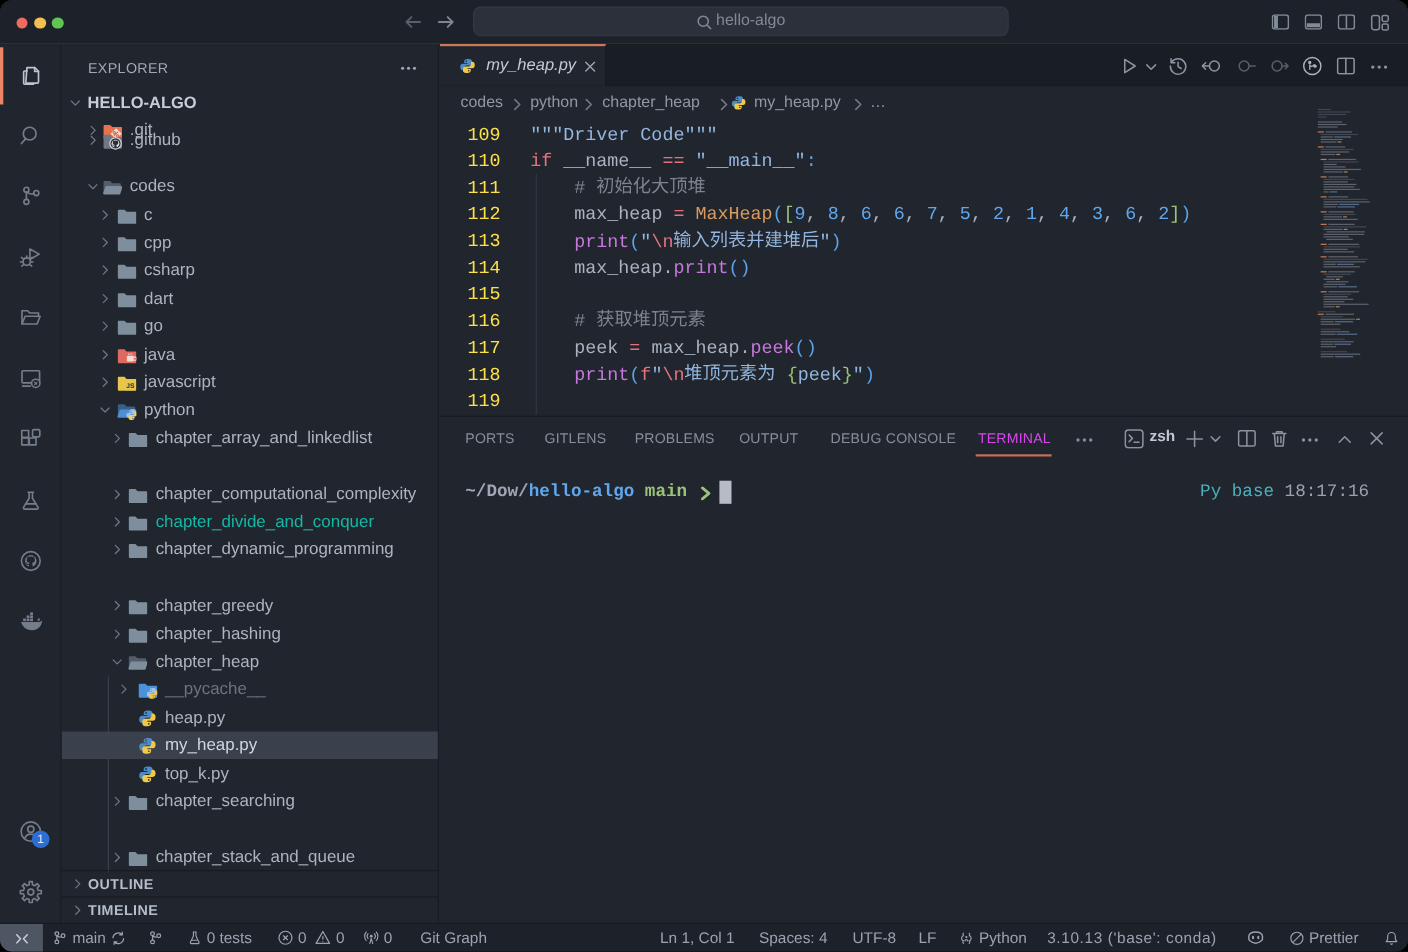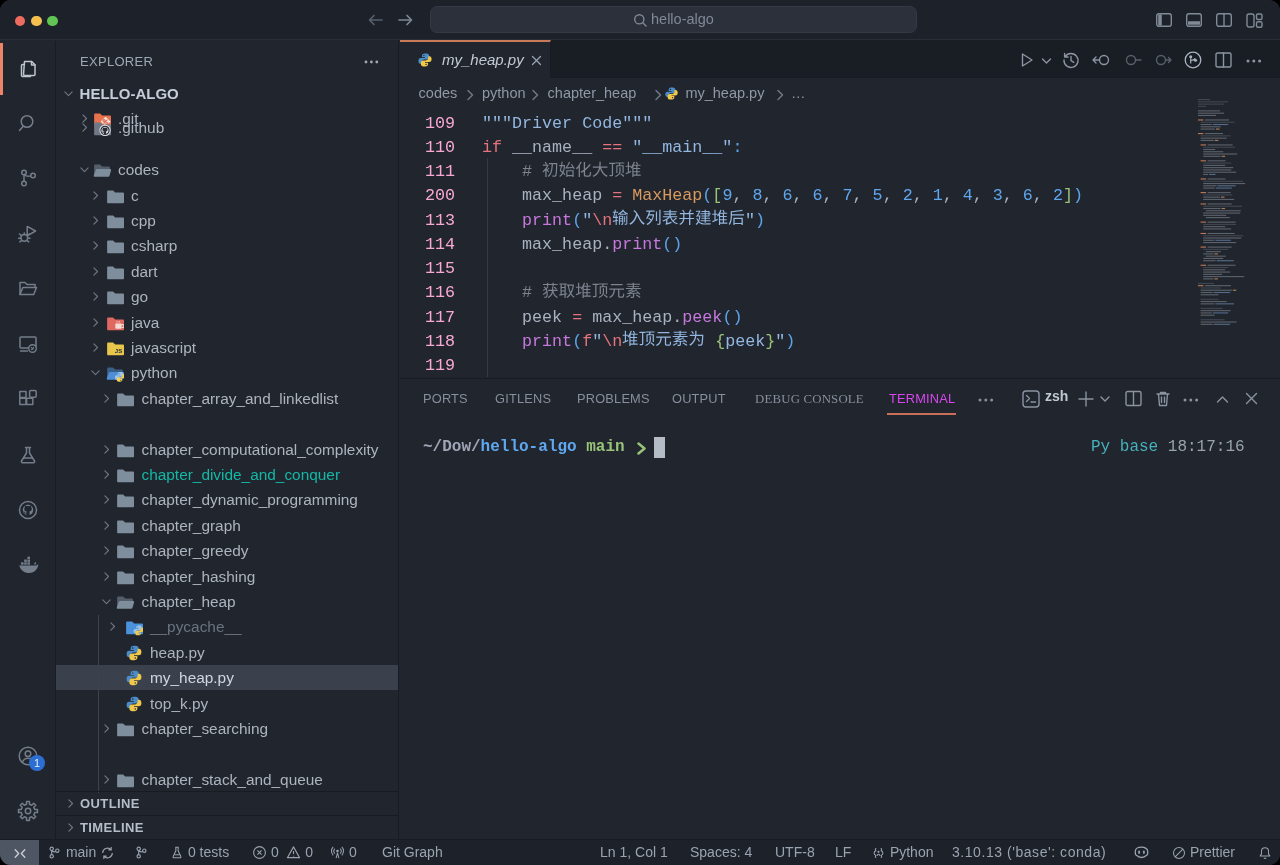--- a/index.html
+++ b/index.html
@@ -18,21 +18,21 @@
 .row .lbl{position:absolute;top:4.2px}
 .chev{position:absolute;top:6px;width:13px;height:13px}
 .ficon{position:absolute;top:4.2px;width:18px;height:18px}
 .sect{position:absolute;left:0;width:343px;height:24px;border-top:1px solid #181b21;color:#b4bdc9;font-weight:bold;font-size:13px;letter-spacing:.4px}
 
 #edhead{position:absolute;left:400px;top:40px;width:880px;height:38px;background:#191d24;border-bottom:1px solid #181b21}
 #tab1{position:absolute;left:0;top:0;width:151px;height:38px;background:#21252d;border-right:1px solid #181b21;border-top:2px solid #c97a5b}
 #breadc{position:absolute;left:400px;top:79px;width:880px;height:31px;background:#21252d;color:#8f98a5;font-size:14.5px}
 #code{position:absolute;left:400px;top:110px;width:880px;height:267px;background:#21252d;font-family:"Liberation Mono",monospace;font-size:16.7px}
 .cl{position:absolute;height:24.25px;line-height:24.25px;white-space:pre}
-.ln{position:absolute;width:55px;text-align:right;color:#f9a8d4;height:24.25px;line-height:24.25px}
+.ln{position:absolute;width:55px;text-align:right;color:#fde047;height:24.25px;line-height:24.25px}
 .cj{display:inline-block;vertical-align:-4.6px}
 
 #panel{position:absolute;left:400px;top:378px;width:880px;height:461px;background:#21252d;border-top:1px solid #181b21}
 .ptab{position:absolute;top:0;height:40px;line-height:40px;font-size:12.8px;color:#868f9c;letter-spacing:.2px}
 #term{position:absolute;left:0;top:40px;width:880px;height:420px;font-family:"Liberation Mono",monospace;font-size:16px}
 
 #status{position:absolute;left:0;top:839px;width:1280px;height:26px;background:#1d2129;border-top:1px solid #181b21;color:#9aa3b0;font-size:14px}
 .st{position:absolute;top:0;height:26px;line-height:25px;white-space:nowrap}
 .sic{display:inline-block;vertical-align:-3px}
 </style></head><body>
@@ -358,33 +358,20 @@
             <path d="M6 3.5 10.5 8 6 12.5" stroke="#6f7783" stroke-width="1.4" fill="none" stroke-linecap="round" stroke-linejoin="round"></path>
           </svg>
         </div>
         <div class="ficon" style="left:60px">
           <svg viewBox="0 0 16 16">
             <path d="M1 4.2c0-.6.4-1 1-1h4.3l1.8 1.7H15c.6 0 1 .4 1 1v7.6c0 .6-.4 1-1 1H2c-.6 0-1-.4-1-1z" fill="#7e8e9c"></path>
           </svg>
         </div>
         <div class="lbl" style="left:85.5px;color:#acb4bf">chapter_dynamic_programming</div>
       </div>
-<div class="row" style="top:471.7px">
-        <div class="chev" style="left:44px">
-          <svg viewBox="0 0 16 16">
-            <path d="M6 3.5 10.5 8 6 12.5" stroke="#6f7783" stroke-width="1.4" fill="none" stroke-linecap="round" stroke-linejoin="round"></path>
-          </svg>
-        </div>
-        <div class="ficon" style="left:60px">
-          <svg viewBox="0 0 16 16">
-            <path d="M1 4.2c0-.6.4-1 1-1h4.3l1.8 1.7H15c.6 0 1 .4 1 1v7.6c0 .6-.4 1-1 1H2c-.6 0-1-.4-1-1z" fill="#7e8e9c"></path>
-          </svg>
-        </div>
-        <div class="lbl" style="left:85.5px;color:#acb4bf">chapter_graph</div>
-      </div>
 <div class="row" style="top:522.5px">
         <div class="chev" style="left:44px">
           <svg viewBox="0 0 16 16">
             <path d="M6 3.5 10.5 8 6 12.5" stroke="#6f7783" stroke-width="1.4" fill="none" stroke-linecap="round" stroke-linejoin="round"></path>
           </svg>
         </div>
         <div class="ficon" style="left:60px">
           <svg viewBox="0 0 16 16">
             <path d="M1 4.2c0-.6.4-1 1-1h4.3l1.8 1.7H15c.6 0 1 .4 1 1v7.6c0 .6-.4 1-1 1H2c-.6 0-1-.4-1-1z" fill="#7e8e9c"></path>
           </svg>
@@ -594,21 +581,21 @@
 <div class="cl" style="left:82px;top:50.1px"><span style="color:#a9b2c0">    </span><span style="color:#7d8490"># </span><svg class="cj" style="width:99.6px" width="99.6" height="20" viewBox="0 0 99.6 20">
           <g fill="#7d8490" transform="translate(0,14.6) scale(0.01660,-0.01660)">
             <path transform="translate(0,0)" d="M160 808C192 765 229 706 246 668L306 707C289 743 251 799 218 840ZM415 755V682H579C567 352 526 115 345 -23C362 -36 393 -66 404 -81C593 79 640 324 656 682H848C836 221 822 51 789 14C778 -1 766 -4 748 -4C724 -4 669 -3 608 2C621 -18 630 -50 631 -71C688 -74 744 -75 778 -72C812 -68 834 -58 856 -28C895 23 908 197 922 714C922 724 923 755 923 755ZM54 663V595H305C244 467 136 334 35 259C48 246 68 208 75 188C116 221 158 263 199 311V-79H276V322C315 274 360 215 381 184L427 244C414 259 380 297 346 335C375 361 410 395 443 428L391 470C373 442 339 402 310 372L276 407V409C326 480 370 558 400 636L357 666L343 663Z"></path>
             <path transform="translate(1000,0)" d="M462 327V-80H531V-36H833V-78H905V327ZM531 31V259H833V31ZM429 407C458 419 501 423 873 452C886 426 897 402 905 381L969 414C938 491 868 608 800 695L740 666C774 622 808 569 838 517L519 497C585 587 651 703 705 819L627 841C577 714 495 580 468 544C443 508 423 484 404 480C413 460 425 423 429 407ZM202 565H316C304 437 281 329 247 241C213 268 178 295 144 319C163 390 184 477 202 565ZM65 292C115 258 168 216 217 174C171 84 112 20 40 -19C56 -33 76 -60 86 -78C162 -31 223 34 271 124C309 87 342 52 364 21L410 82C385 115 347 154 303 193C349 305 377 448 389 630L345 637L333 635H216C229 703 240 770 248 831L178 836C171 774 161 705 148 635H43V565H134C113 462 88 363 65 292Z"></path>
             <path transform="translate(2000,0)" d="M867 695C797 588 701 489 596 406V822H516V346C452 301 386 262 322 230C341 216 365 190 377 173C423 197 470 224 516 254V81C516 -31 546 -62 646 -62C668 -62 801 -62 824 -62C930 -62 951 4 962 191C939 197 907 213 887 228C880 57 873 13 820 13C791 13 678 13 654 13C606 13 596 24 596 79V309C725 403 847 518 939 647ZM313 840C252 687 150 538 42 442C58 425 83 386 92 369C131 407 170 452 207 502V-80H286V619C324 682 359 750 387 817Z"></path>
             <path transform="translate(3000,0)" d="M461 839C460 760 461 659 446 553H62V476H433C393 286 293 92 43 -16C64 -32 88 -59 100 -78C344 34 452 226 501 419C579 191 708 14 902 -78C915 -56 939 -25 958 -8C764 73 633 255 563 476H942V553H526C540 658 541 758 542 839Z"></path>
             <path transform="translate(4000,0)" d="M662 496V295C662 191 645 58 398 -21C413 -37 435 -63 444 -80C695 15 736 168 736 294V496ZM707 90C779 39 869 -34 912 -82L963 -25C918 22 827 92 755 139ZM476 628V155H547V557H848V157H921V628H692L730 729H961V796H435V729H648C641 696 631 659 621 628ZM45 769V698H207V51C207 35 202 31 185 30C169 29 115 29 54 31C66 10 78 -24 82 -44C162 -45 211 -42 240 -29C271 -17 282 5 282 51V698H416V769Z"></path>
             <path transform="translate(5000,0)" d="M679 396V267H513V396ZM650 806C678 761 706 700 718 659H531C557 711 579 765 597 815L523 835C488 719 416 573 332 481C346 468 367 441 378 425C400 449 422 477 442 506V-81H513V-8H951V62H750V199H913V267H750V396H913V464H750V591H939V659H723L786 687C773 727 743 787 714 832ZM679 464H513V591H679ZM679 199V62H513V199ZM34 156 64 81C154 120 271 173 380 223L364 290L242 239V528H362V599H242V828H170V599H42V528H170V209C118 188 72 170 34 156Z"></path>
           </g>
         </svg></div>
-<div class="ln" style="top:74.3px">200</div>
+<div class="ln" style="top:74.3px">112</div>
 <div class="cl" style="left:82px;top:74.3px"><span style="color:#a9b2c0">    </span><span style="color:#a9b2c0">max_heap</span><span style="color:#a9b2c0"> </span><span style="color:#e5737d">=</span><span style="color:#a9b2c0"> </span><span style="color:#d99a5f">MaxHeap</span><span style="color:#5ba3e8">(</span><span style="color:#98c379">[</span><span style="color:#5fa8ef">9</span><span style="color:#a9b2c0">, </span><span style="color:#5fa8ef">8</span><span style="color:#a9b2c0">, </span><span style="color:#5fa8ef">6</span><span style="color:#a9b2c0">, </span><span style="color:#5fa8ef">6</span><span style="color:#a9b2c0">, </span><span style="color:#5fa8ef">7</span><span style="color:#a9b2c0">, </span><span style="color:#5fa8ef">5</span><span style="color:#a9b2c0">, </span><span style="color:#5fa8ef">2</span><span style="color:#a9b2c0">, </span><span style="color:#5fa8ef">1</span><span style="color:#a9b2c0">, </span><span style="color:#5fa8ef">4</span><span style="color:#a9b2c0">, </span><span style="color:#5fa8ef">3</span><span style="color:#a9b2c0">, </span><span style="color:#5fa8ef">6</span><span style="color:#a9b2c0">, </span><span style="color:#5fa8ef">2</span><span style="color:#98c379">]</span><span style="color:#5ba3e8">)</span></div>
 <div class="ln" style="top:98.6px">113</div>
 <div class="cl" style="left:82px;top:98.6px"><span style="color:#a9b2c0">    </span><span style="color:#c678dd">print</span><span style="color:#5ba3e8">(</span><span style="color:#93b7e0">"</span><span style="color:#e5737d">\n</span><svg class="cj" style="width:132.8px" width="132.8" height="20" viewBox="0 0 132.8 20">
           <g fill="#93b7e0" transform="translate(0,14.6) scale(0.01660,-0.01660)">
             <path transform="translate(0,0)" d="M734 447V85H793V447ZM861 484V5C861 -6 857 -9 846 -10C833 -10 793 -10 747 -9C757 -27 765 -54 767 -71C826 -71 866 -70 890 -60C915 -49 922 -31 922 5V484ZM71 330C79 338 108 344 140 344H219V206C152 190 90 176 42 167L59 96L219 137V-79H285V154L368 176L362 239L285 221V344H365V413H285V565H219V413H132C158 483 183 566 203 652H367V720H217C225 756 231 792 236 827L166 839C162 800 157 759 150 720H47V652H137C119 569 100 501 91 475C77 430 65 398 48 393C56 376 67 344 71 330ZM659 843C593 738 469 639 348 583C366 568 386 545 397 527C424 541 451 557 477 574V532H847V581C872 566 899 551 926 537C935 557 956 581 974 596C869 641 774 698 698 783L720 816ZM506 594C562 635 615 683 659 734C710 678 765 633 826 594ZM614 406V327H477V406ZM415 466V-76H477V130H614V-1C614 -10 612 -12 604 -13C594 -13 568 -13 537 -12C546 -30 554 -57 556 -74C599 -74 630 -74 651 -63C672 -52 677 -33 677 -1V466ZM477 269H614V187H477Z"></path>
             <path transform="translate(1000,0)" d="M295 755C361 709 412 653 456 591C391 306 266 103 41 -13C61 -27 96 -58 110 -73C313 45 441 229 517 491C627 289 698 58 927 -70C931 -46 951 -6 964 15C631 214 661 590 341 819Z"></path>
             <path transform="translate(2000,0)" d="M642 724V164H716V724ZM848 835V17C848 1 842 -4 826 -4C810 -5 758 -5 703 -3C713 -24 725 -56 728 -76C805 -76 853 -74 882 -63C912 -51 924 -29 924 18V835ZM181 302C232 267 294 218 333 181C265 85 178 17 79 -22C95 -37 115 -66 124 -85C336 10 491 205 541 552L495 566L482 563H257C273 611 287 662 299 714H571V786H61V714H224C189 561 133 419 53 326C70 315 99 290 111 276C158 335 198 409 232 494H459C440 400 411 317 373 247C334 281 273 326 224 357Z"></path>
             <path transform="translate(3000,0)" d="M252 -79C275 -64 312 -51 591 38C587 54 581 83 579 104L335 31V251C395 292 449 337 492 385C570 175 710 23 917 -46C928 -26 950 3 967 19C868 48 783 97 714 162C777 201 850 253 908 302L846 346C802 303 732 249 672 207C628 259 592 319 566 385H934V450H536V539H858V601H536V686H902V751H536V840H460V751H105V686H460V601H156V539H460V450H65V385H397C302 300 160 223 36 183C52 168 74 140 86 122C142 142 201 170 258 203V55C258 15 236 -2 219 -11C231 -27 247 -61 252 -79Z"></path>
             <path transform="translate(4000,0)" d="M642 561V344H363V369V561ZM704 843C683 780 645 695 611 634H89V561H285V370V344H52V272H279C265 162 214 54 54 -27C71 -40 97 -69 108 -87C291 7 345 138 359 272H642V-80H720V272H949V344H720V561H918V634H693C725 689 759 757 789 818ZM218 813C260 758 305 683 321 634L395 667C376 716 330 788 287 841Z"></path>
             <path transform="translate(5000,0)" d="M394 755V695H581V620H330V561H581V483H387V422H581V345H379V288H581V209H337V149H581V49H652V149H937V209H652V288H899V345H652V422H876V561H945V620H876V755H652V840H581V755ZM652 561H809V483H652ZM652 620V695H809V620ZM97 393C97 404 120 417 135 425H258C246 336 226 259 200 193C173 233 151 283 134 343L78 322C102 241 132 177 169 126C134 60 89 8 37 -30C53 -40 81 -66 92 -80C140 -43 183 7 218 70C323 -30 469 -55 653 -55H933C937 -35 951 -2 962 14C911 13 694 13 654 13C485 13 347 35 249 132C290 225 319 342 334 483L292 493L278 492H192C242 567 293 661 338 758L290 789L266 778H64V711H237C197 622 147 540 129 515C109 483 84 458 66 454C76 439 91 408 97 393Z"></path>
@@ -760,21 +747,21 @@
       <rect x="4.6" y="239.19" width="24.0" height="1.1" fill="#777e88" opacity="0.38"></rect>
       <rect x="4.6" y="241.46" width="36.0" height="1.1" fill="#9aa1ac" opacity="0.50"></rect>
       <rect x="4.6" y="243.73" width="12.0" height="1.1" fill="#9aa1ac" opacity="0.50"></rect>
       <rect x="17.6" y="243.73" width="16.5" height="1.1" fill="#7fa8d8" opacity="0.55"></rect>
     </svg>
 <div id="panel">
 <div class="ptab" style="left:23px;">PORTS</div>
 <div class="ptab" style="left:95px;">GITLENS</div>
 <div class="ptab" style="left:177px;">PROBLEMS</div>
 <div class="ptab" style="left:272px;">OUTPUT</div>
-<div class="ptab" style="left:355px;font-family:Liberation Serif, serif;">DEBUG CONSOLE</div>
+<div class="ptab" style="left:355px;">DEBUG CONSOLE</div>
 <div class="ptab" style="left:489px;color:#d946ef">TERMINAL</div>
 <div class="abs" style="left:487px;top:34px;width:69px;height:2px;background:#c96f57"></div>
 <svg class="abs" style="left:578px;top:19px" width="18" height="4" viewBox="0 0 18 4">
         <circle cx="2" cy="2" r="1.5" fill="#868f9c"></circle>
         <circle cx="7.8" cy="2" r="1.5" fill="#868f9c"></circle>
         <circle cx="13.6" cy="2" r="1.5" fill="#868f9c"></circle>
       </svg>
 <svg class="abs" style="left:622px;top:11px" width="18" height="18" viewBox="0 0 18 18">
         <rect x="1" y="1" width="16" height="16" rx="3" stroke="#8a93a0" stroke-width="1.4" fill="none" stroke-linecap="round" stroke-linejoin="round"></rect>
         <path d="M4.5 5.5 7.5 8.5 4.5 11.5M9 12h4.5" stroke="#8a93a0" stroke-width="1.4" fill="none" stroke-linecap="round" stroke-linejoin="round"></path>

